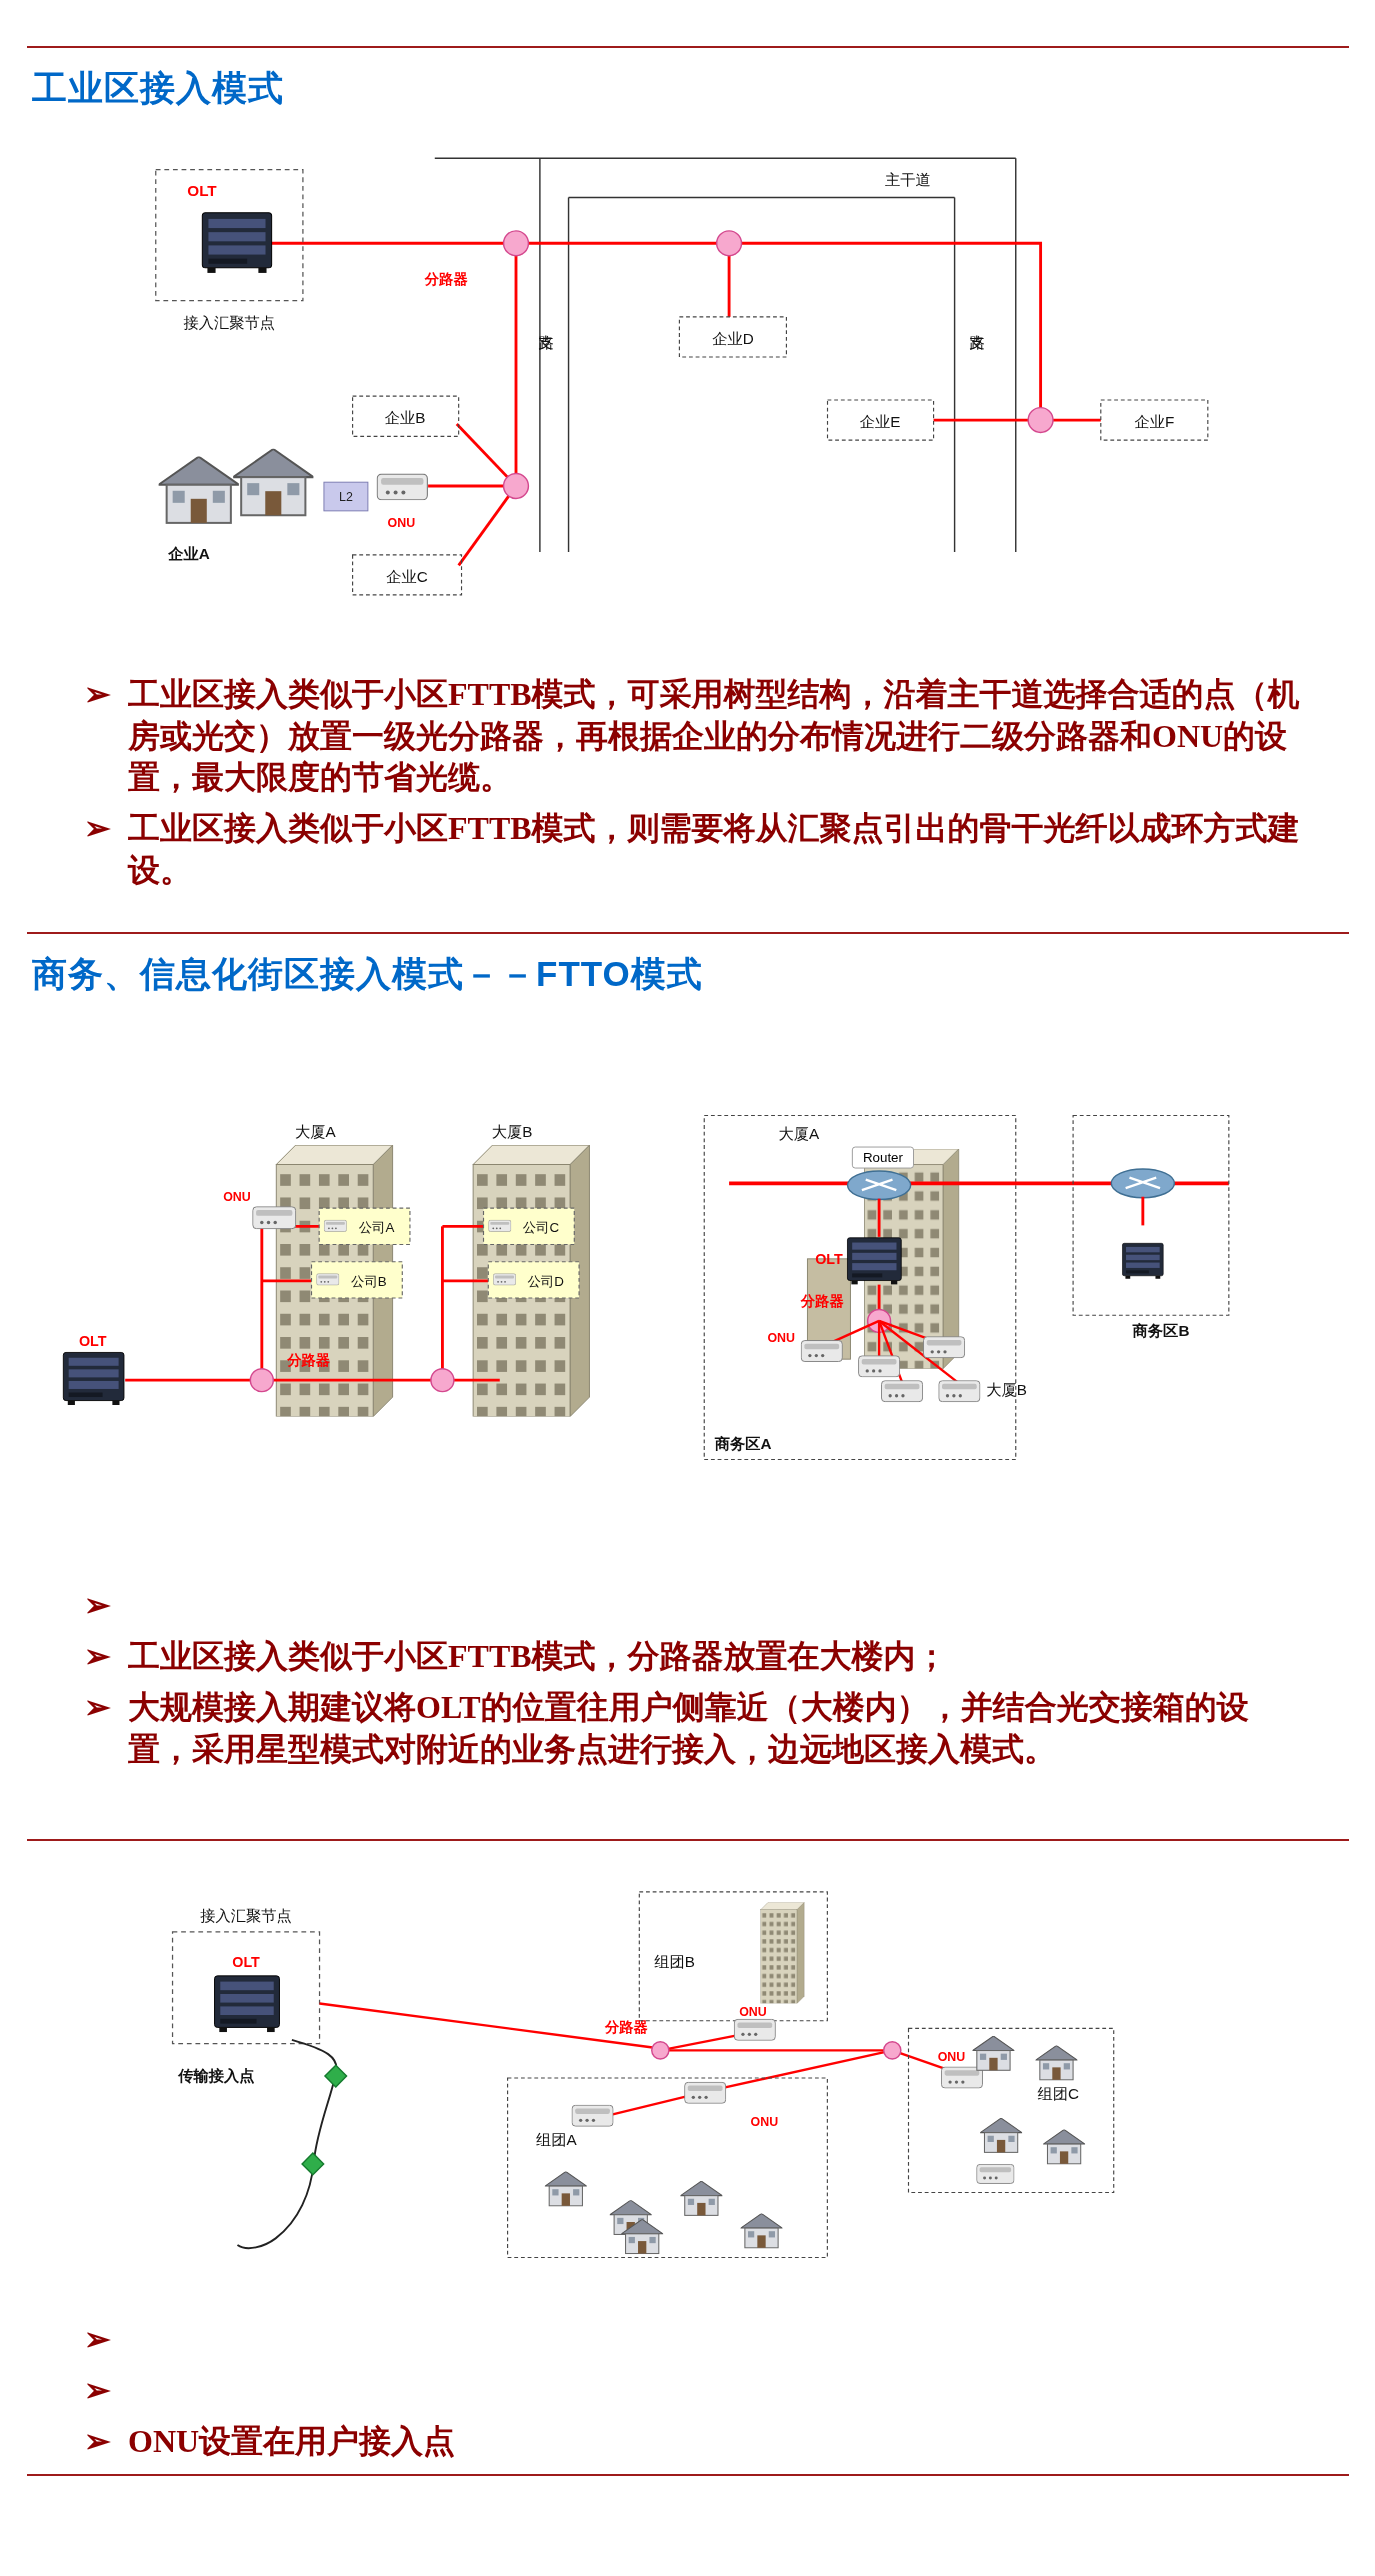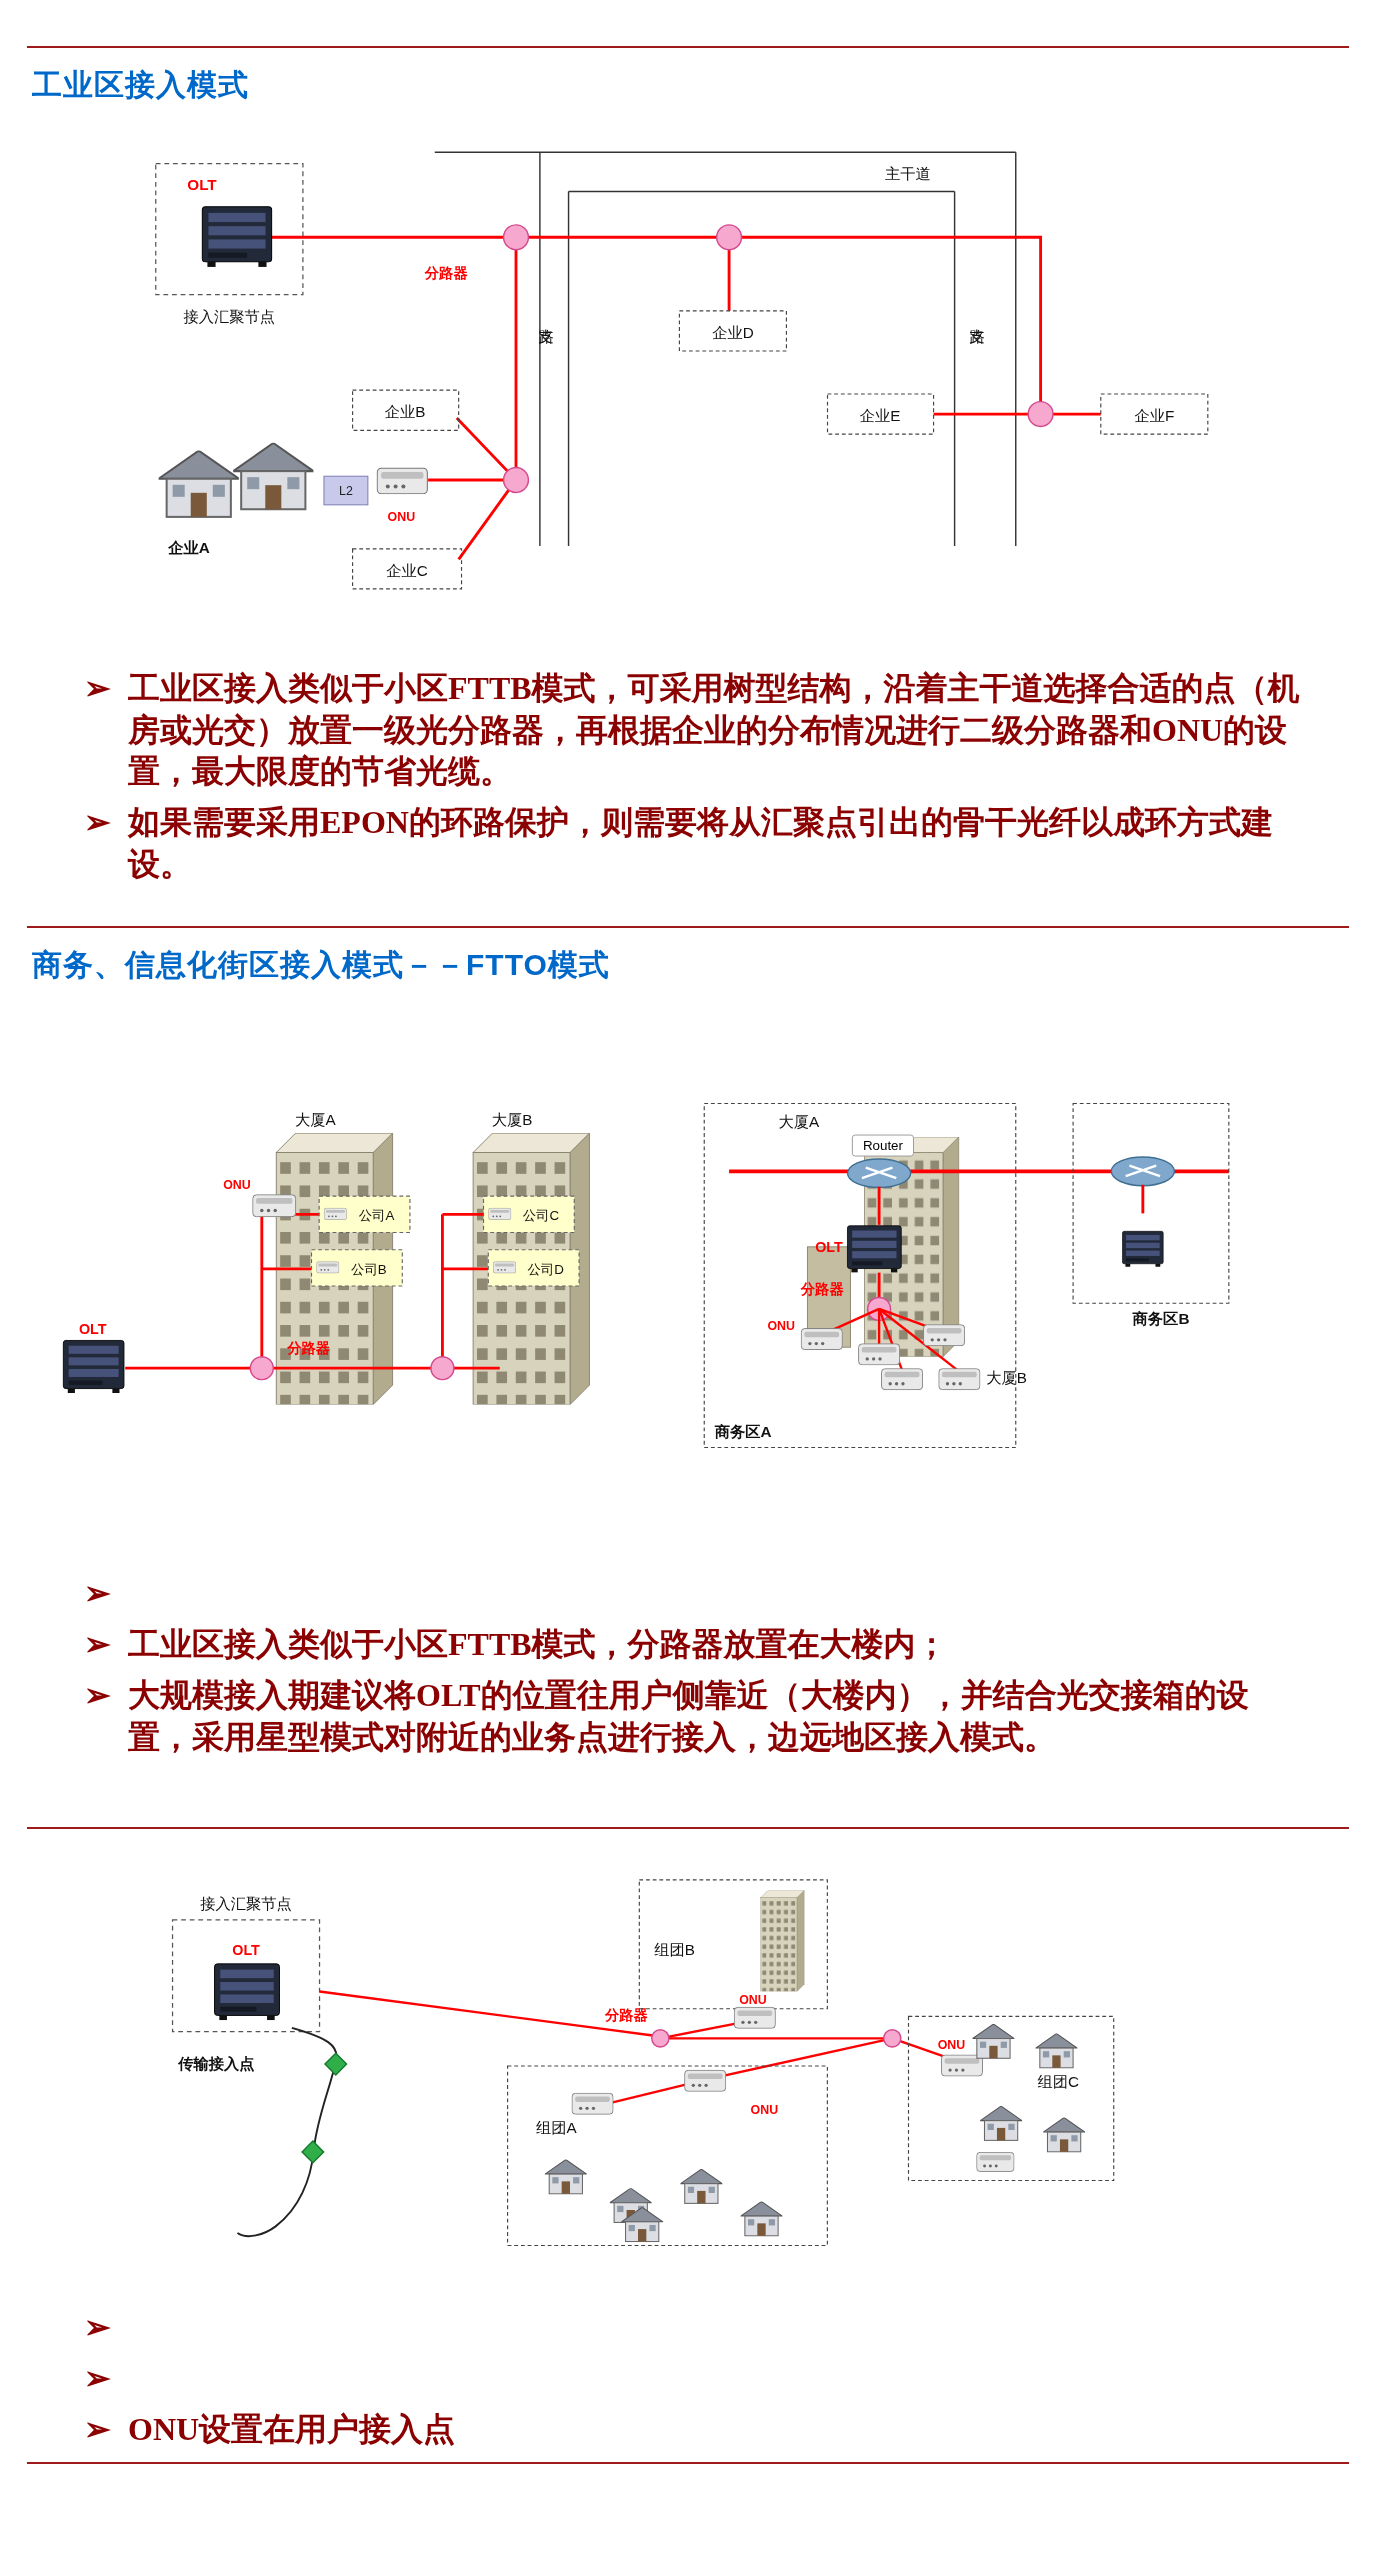--- a/index.html
+++ b/index.html
@@ -2,21 +2,21 @@
 <html><head>
 <meta charset="utf-8">
 <style>
   html,body{margin:0;padding:0;background:#fff;}
   body{width:1376px;font-family:"Liberation Sans",sans-serif;}
   hr.rule{border:0;border-top:2.9px solid #9E1B1B;margin:0 27px;}
   hr.r1{margin-top:46px;}
   hr.r2{margin-top:40px;}
   hr.r3{margin-top:69px;}
   hr.r4{margin-top:11.5px;margin-bottom:9.6px;}
-  h1.sec{color:#0068C8;font-size:30px;font-weight:bold;margin:17px 29px 0 32px;letter-spacing:1px;font-family:"Liberation Sans",sans-serif;}
+  h1.sec{color:#0068C8;font-size:35px;font-weight:bold;margin:17px 29px 0 32px;letter-spacing:1px;font-family:"Liberation Sans",sans-serif;}
   svg{display:block;font-family:"Liberation Sans",sans-serif;}
   svg.d1{margin-top:29px;}
   svg.d2{margin-top:103px;}
   svg.d3{margin-top:48px;}
   ul.bullets{list-style:none;margin:0;padding:0 67px 0 84px;color:#8B0000;
     font-family:"Liberation Serif",serif;font-weight:bold;font-size:32px;line-height:1.3;}
   ul.b1{margin-top:36px;}
   ul.b2{margin-top:25px;}
   ul.b3{margin-top:7.6px;}
   ul.bullets li{display:flex;margin:9.6px 0;}
@@ -157,21 +157,21 @@
     <text x="420" y="404" class="red small" text-anchor="middle">ONU</text>
   </svg>
 
   <ul class="bullets b1">
     <li>
       <span class="mk">➢</span>
       <span>工业区接入类似于小区FTTB模式，可采用树型结构，沿着主干道选择合适的点（机房或光交）放置一级光分路器，再根据企业的分布情况进行二级分路器和ONU的设置，最大限度的节省光缆。</span>
     </li>
     <li>
       <span class="mk">➢</span>
-      <span>如果需要采用EPON的环路保护，则需要将从汇聚点引出的骨干光纤以成环方式建设。</span>
+      <span>工业区接入类似于小区FTTB模式，则需要将从汇聚点引出的骨干光纤以成环方式建设。</span>
     </li>
   </ul>
 </section>
 
 <hr class="rule r2">
 
 <section>
   <h1 class="sec">商务、信息化街区接入模式－－FTTO模式</h1>
 
   <svg class="d2" width="1376" height="459" viewBox="0 0 1440 480">

